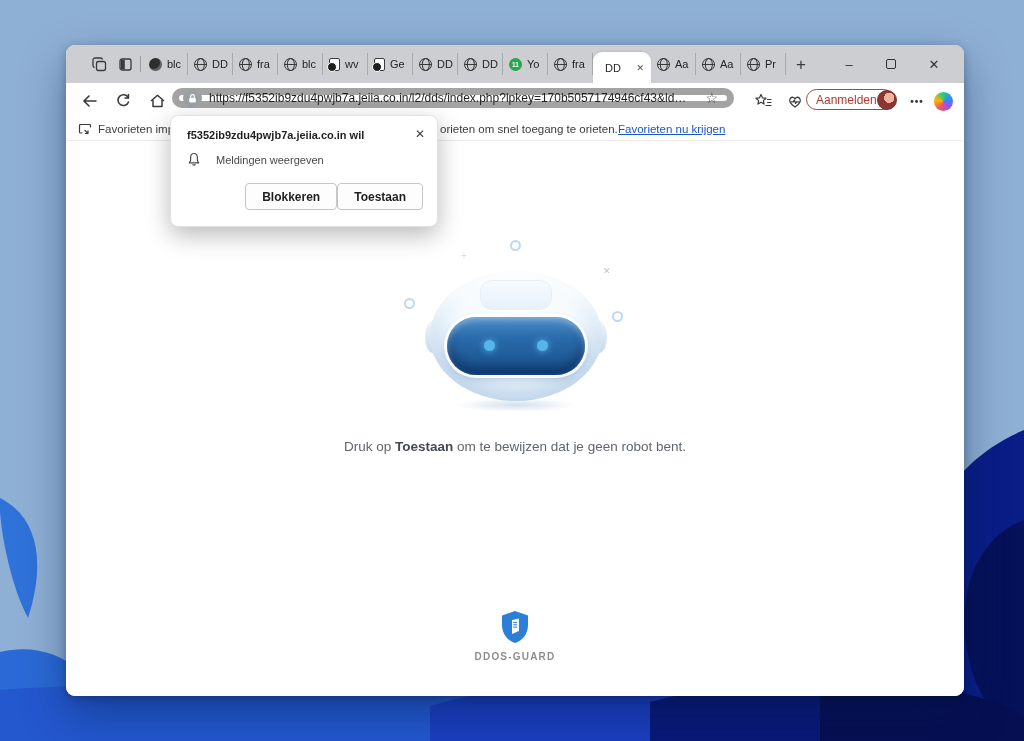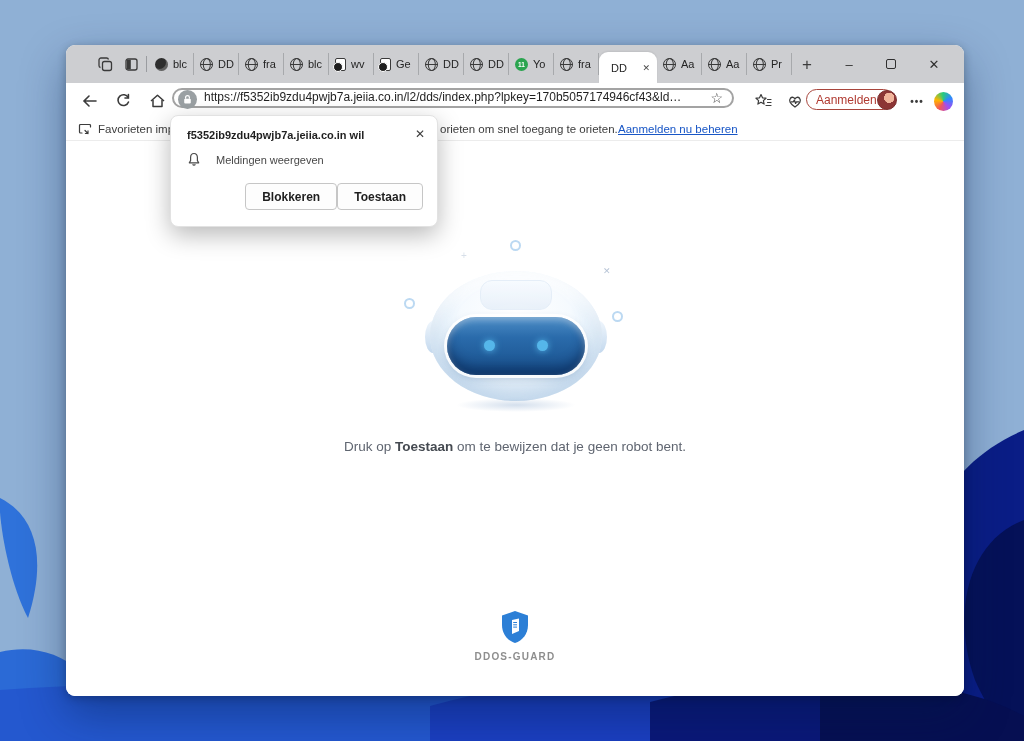--- a/index.html
+++ b/index.html
@@ -51,21 +51,21 @@
   .win-close { right:15px; }
   .max-square { width:10px; height:10px; border:1.3px solid #2f2f2f; border-radius:2px; }
 
   
   .toolbar { position:absolute; left:0; top:38px; width:100%; height:36px; background:#fff; }
   .tb-icon { position:absolute; top:41px; width:30px; height:30px; display:flex;
     align-items:center; justify-content:center; }
   .tb-icon { top:3px; } 
   .toolbar .tb-back { left:8px; } .toolbar .tb-refresh { left:42px; } .toolbar .tb-home { left:76px; }
   .urlpill { position:absolute; left:106px; top:5px; width:562px; height:20px;
-    background:#fff; border:2px solid #a3a3a3; border-radius:14px; display:flex; }
+    background:#fff; border:7px solid #a3a3a3; border-radius:14px; display:flex; align-items:center; }
   .url-badge { width:19px; height:19px; border-radius:50%; background:#9aa0a3; margin-left:4px;
     display:flex; align-items:center; justify-content:center; flex:none; }
   .url-text { font-size:12px; color:#1f1f1f; margin-left:7px; white-space:nowrap;
     overflow:hidden; flex:1; }
   .url-star { margin-right:9px; font-size:14px; color:#3f3f3f; flex:none; }
   .tb-favlines { left:682px; } .tb-heart { left:714px; }
   .signin { position:absolute; left:740px; top:6px; width:88px; height:21px; border-radius:13px;
     border:1.5px solid #a8453c; background:#fff; display:flex; align-items:center; }
   .signin-label { font-size:12px; color:#b03a31; margin-left:9px; flex:1; }
   .signin-avatar { width:20px; height:20px; border-radius:50%; margin-right:2px; flex:none;
@@ -142,21 +142,21 @@
   <path d="M0 690 C 200 676 420 680 580 700 L 580 741 L 0 741 Z" fill="#2458cf"></path>
   <path d="M430 706 C 520 680 610 678 710 698 L 710 741 L 430 741 Z" fill="#1b3fc0"></path>
   <path d="M650 702 C 760 672 880 680 1024 706 L 1024 741 L 650 741 Z" fill="#0a1878"></path>
   <path d="M1024 430 C 930 470 905 560 930 640 C 950 700 990 730 1024 741 Z" fill="#0a1d86"></path>
   <path d="M1024 520 C 970 540 950 610 975 680 C 990 715 1010 735 1024 741 Z" fill="#051158"></path>
   <path d="M820 692 C 900 672 980 692 1024 716 L 1024 741 L 820 741 Z" fill="#060f52"></path>
 </svg>
 
 <div class="window">
 
-  <div class="tabstrip" style="padding-left:26px;">
+  <div class="tabstrip" style="padding-left:20px;">
     <span class="strip-icon">
       <svg width="17" height="17" viewBox="0 0 17 17" fill="none" stroke="#3a3a3a" stroke-width="1.3">
         <rect x="5.5" y="5.5" width="9" height="9" rx="2"></rect>
         <path d="M3.5 11.5 a2 2 0 0 1 -1.5-2 V4 a2 2 0 0 1 2-2 h5.5 a2 2 0 0 1 2 1.5"></path>
       </svg>
     </span>
     <span class="strip-icon">
       <svg width="15" height="15" viewBox="0 0 15 15" fill="none" stroke="#3a3a3a" stroke-width="1.3">
         <rect x="2" y="2" width="11" height="11" rx="2"></rect>
         <rect x="2.8" y="2.8" width="4" height="9.4" fill="#3a3a3a" stroke="none"></rect>
@@ -286,21 +286,21 @@
 
   <div class="favbar">
     <span class="fav-import-icon">
       <svg width="15" height="13" viewBox="0 0 15 13" fill="none" stroke="#3c3c3c" stroke-width="1.2" stroke-linecap="round">
         <path d="M12.5 4 V2.5 a1 1 0 0 0 -1-1 H2.5 a1 1 0 0 0 -1 1 V9 a1 1 0 0 0 1 1 H4"></path>
         <path d="M7 7.5 L10 10.5 M10 10.5 H7.4 M10 10.5 V7.9"></path>
       </svg>
     </span>
     <span class="fav-left">Favorieten imp</span>
     <span class="fav-mid">orieten om snel toegang te orieten.</span>
-    <span class="fav-link">Aanmelden nu beheren</span>
+    <span class="fav-link">Favorieten nu krijgen</span>
   </div>
 
   <div class="content">
     <span class="ring" style="left:444px; top:98px;"></span>
     <span class="ring" style="left:338px; top:156px;"></span>
     <span class="ring" style="left:546px; top:169px;"></span>
     <span class="deco-x" style="left:537px; top:124px;">✕</span>
     <span class="deco-plus" style="left:395px; top:108px;">+</span>
 
     <div class="robot">

